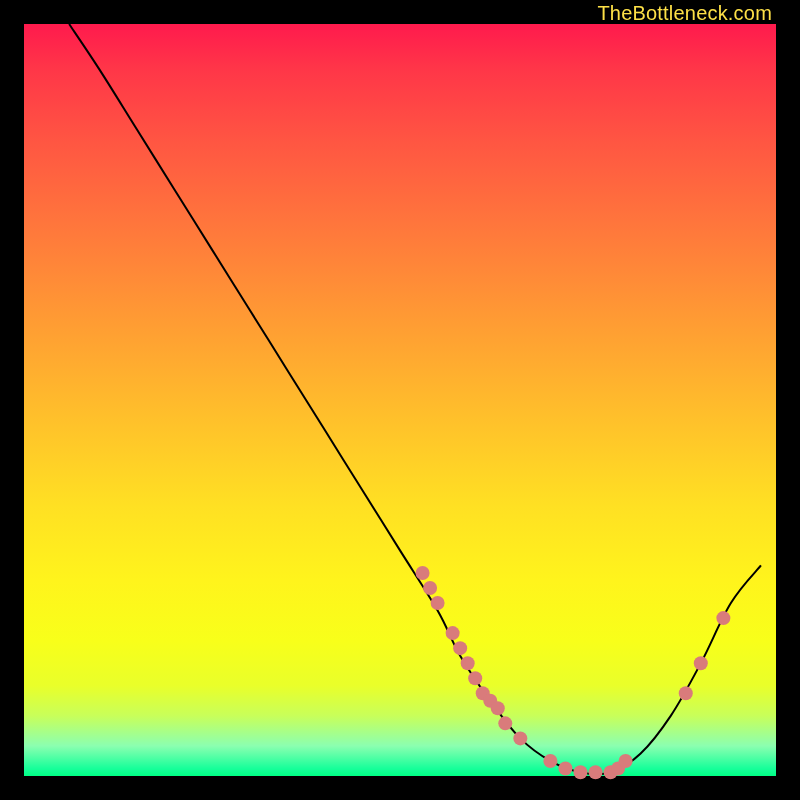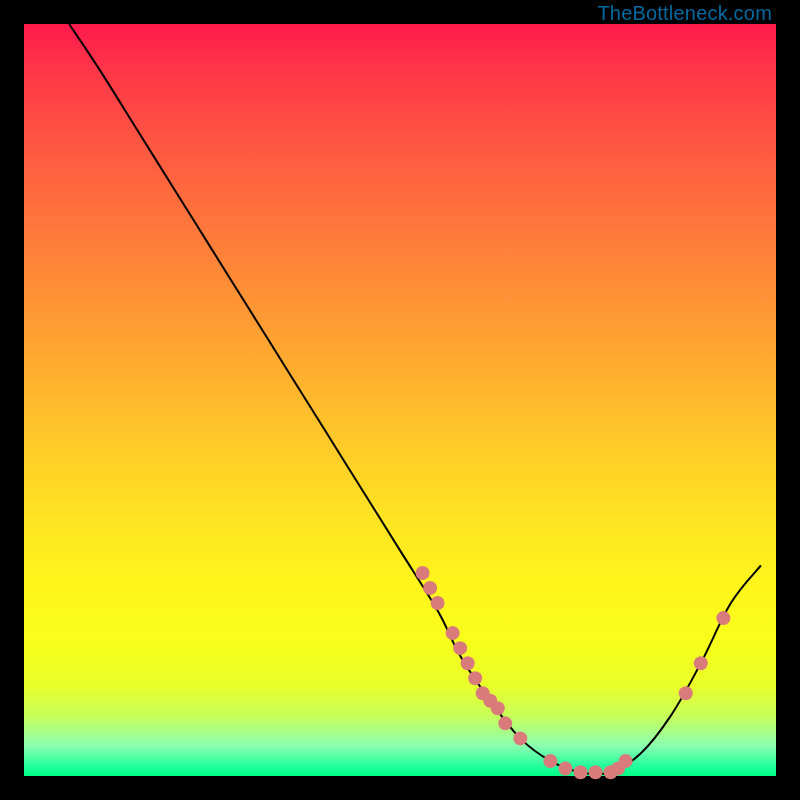--- a/index.html
+++ b/index.html
@@ -39,21 +39,21 @@
       #c8ff5a 92%,
       #8bffb0 96%,
       #17ff9a 99%,
       #00ff85 100%
     );
   }
   .watermark {
     position: absolute;
     top: 2px;
     right: 28px;
-    color: #0369a1;
+    color: #fde047;
     font-size: 20px;
     font-weight: 500;
     letter-spacing: 0.2px;
     user-select: none;
   }
   svg.curve {
     position: absolute;
     left: 0;
     top: 0;
     width: 752px;

